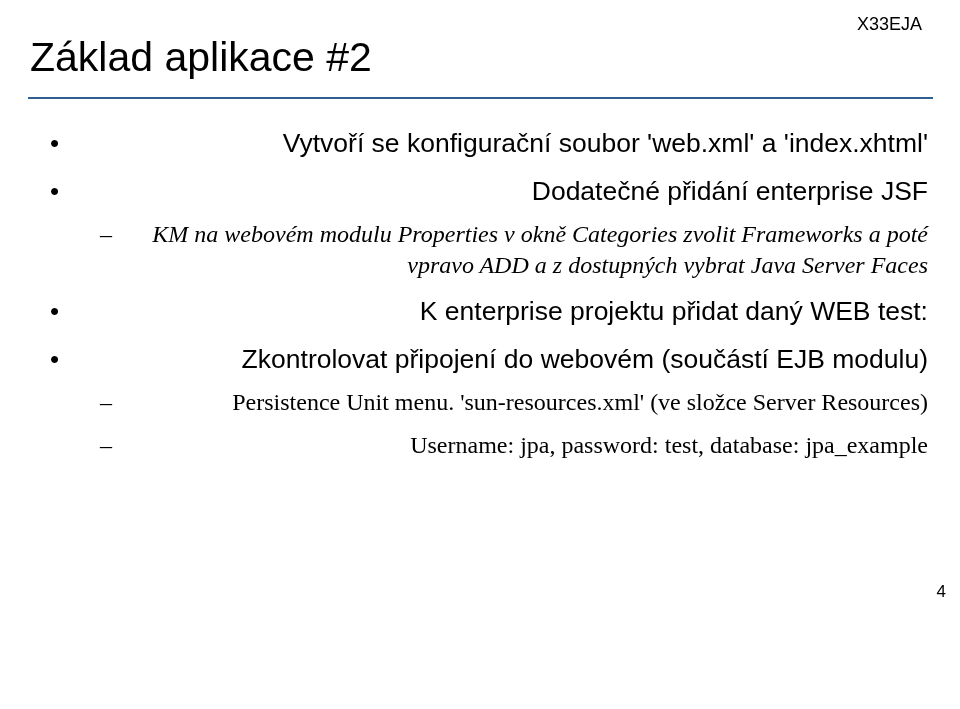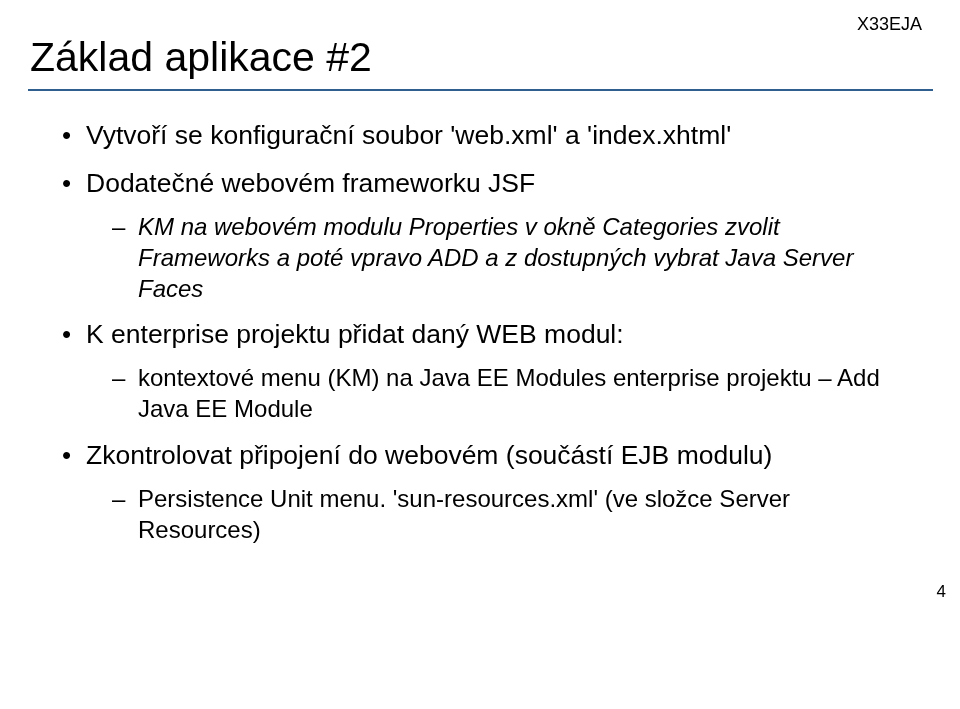--- a/index.html
+++ b/index.html
@@ -22,55 +22,57 @@
   .header-code {
     position: absolute;
     top: 14px;
     right: 38px;
     font-size: 18px;
     color: #000000;
   }
   .title {
     font-size: 41px;
     font-weight: 400;
-    margin: 10px 0 8px 2px;
+    margin: 10px 0 16px 2px;
     color: #000000;
   }
   .title-divider {
     border: none;
     border-top: 2.5px solid #2e5f8e;
     margin: 0 0 28px 0;
     width: 905px;
   }
   .content {
     margin-left: 16px;
   }
   ul.level1 {
     list-style: none;
     padding: 0;
-    margin: 12px;
+    margin: 0;
+    text-align: right;
   }
   ul.level1 > li {
     position: relative;
     padding-left: 30px;
     font-size: 26.5px;
     line-height: 1.28;
     margin-bottom: 14px;
   }
   ul.level1 > li::before {
     content: "•";
     position: absolute;
     left: 6px;
     top: 0;
     font-size: 26px;
   }
   ul.level2 {
     list-style: none;
     padding: 0;
     margin: 10px 0 12px 24px;
+    font-family: Liberation Serif, serif;
   }
   ul.level2 > li {
     position: relative;
     padding-left: 28px;
     font-size: 24px;
     line-height: 1.3;
     margin-bottom: 12px;
   }
   ul.level2 > li::before {
     content: "–";
@@ -99,42 +101,40 @@
   <hr class="title-divider">
 
   <div class="content">
     <ul class="level1">
 
       <li>
         <span>Vytvoří se konfigurační soubor 'web.xml' a 'index.xhtml'</span>
       </li>
 
       <li>
-        <span>Dodatečné webovém frameworku JSF</span>
+        <span>Dodatečné přidání enterprise JSF</span>
         <ul class="level2">
           <li>
             <span class="italic">KM na webovém modulu Properties v okně Categories zvolit Frameworks a poté vpravo ADD a z dostupných vybrat Java Server Faces</span>
           </li>
         </ul>
       </li>
 
       <li>
-        <span>K enterprise projektu přidat daný WEB modul:</span>
-        <ul class="level2">
-          <li>
-            <span>kontextové menu (KM) na Java EE Modules enterprise projektu – Add Java EE Module</span>
-          </li>
-        </ul>
+        <span>K enterprise projektu přidat daný WEB test:</span>
       </li>
 
       <li>
         <span>Zkontrolovat připojení do webovém (součástí EJB modulu)</span>
         <ul class="level2">
           <li>
             <span>Persistence Unit menu. 'sun-resources.xml' (ve složce Server Resources)</span>
+          </li>
+          <li>
+            <span>Username: jpa, password: test, database: jpa_example</span>
           </li>
         </ul>
       </li>
 
     </ul>
   </div>
 
   <div class="page-number">4</div>
 </div>
 

